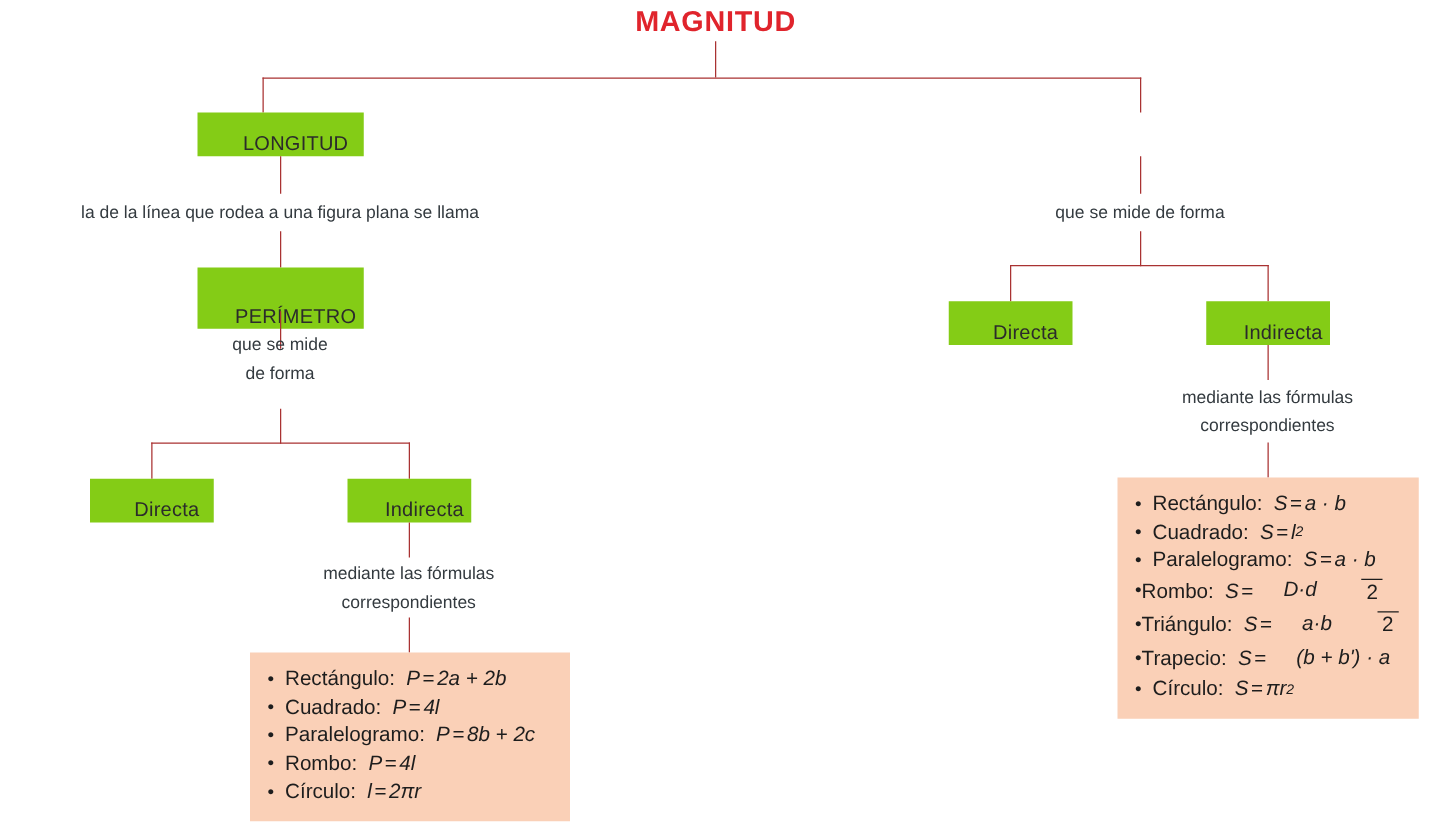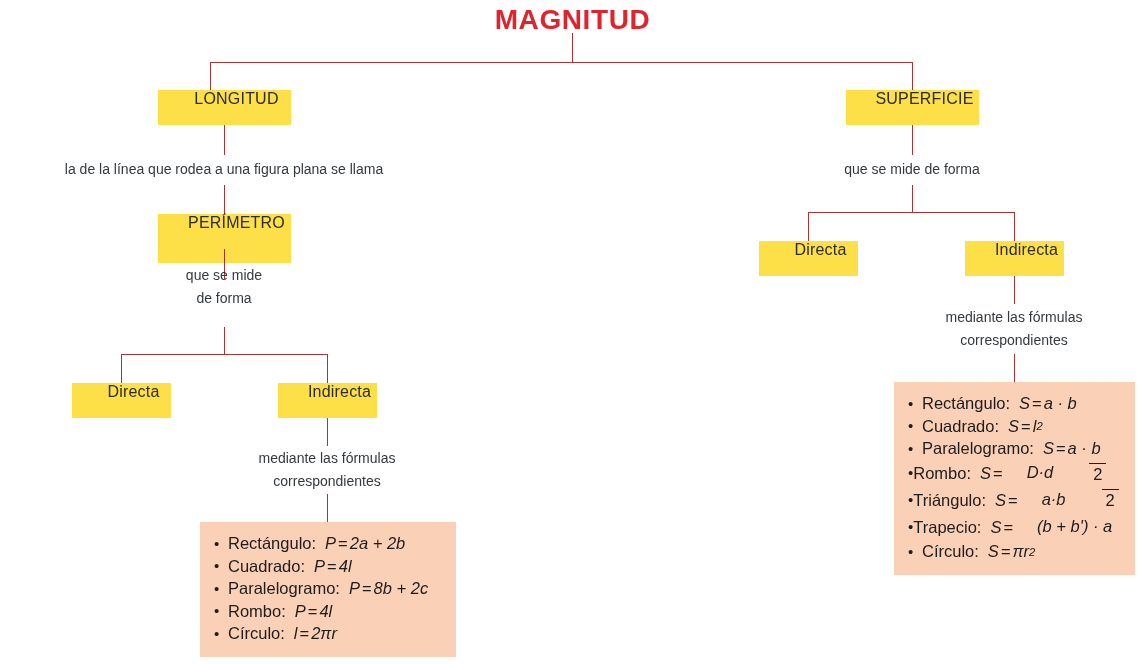--- a/index.html
+++ b/index.html
@@ -10,35 +10,35 @@
   body {
     width: 1145px; height: 664px;
     font-family: "Liberation Sans", sans-serif;
     color: #2b2b2b;
     overflow: hidden;
   }
   #canvas { position: relative; width: 1145px; height: 664px; }
 
   .node {
     position: absolute;
-    background: #fde047;
+    background: #84cc16;
     color: #2b2b2b;
     font-size: 16px;
     display: flex;
-    align-items: flex-start;
+    align-items: flex-end;
     justify-content: center;
     letter-spacing: 0.2px;
     white-space: nowrap;
     padding-left: 24px;
   }
   .title {
     position: absolute;
     color: #e0242c;
     font-weight: bold;
-    font-size: 28px;
+    font-size: 23px;
     letter-spacing: 0.6px;
     text-align: center;
     white-space: nowrap;
   }
   .caption {
     position: absolute;
     font-size: 14px;
     color: #333a3f;
     text-align: center;
     line-height: 23px;
@@ -185,23 +185,20 @@
           <span class="f-name">Círculo:</span>
           <span class="f-eq">
             <span>l</span>
             <span class="op"> = </span>
             <span>2πr</span>
           </span>
         </li>
       </ul>
   </div>
 
-  <div class="node" style="left:846px; top:90px; width:133px; height:35px;">
-    <span>SUPERFICIE</span>
-  </div>
 
   <div class="vline" style="left:912px; top:125px; height:30px;"></div>
 
   <div class="caption" style="left:792px; top:158px; width:240px;">que se mide de forma</div>
 
   <div class="vline" style="left:912px; top:185px; height:28px;"></div>
   <div class="hline" style="left:808px; top:212px; width:207px;"></div>
   <div class="vline" style="left:808px; top:212px; height:29px;"></div>
   <div class="vline" style="left:1014px; top:212px; height:29px;"></div>
 

